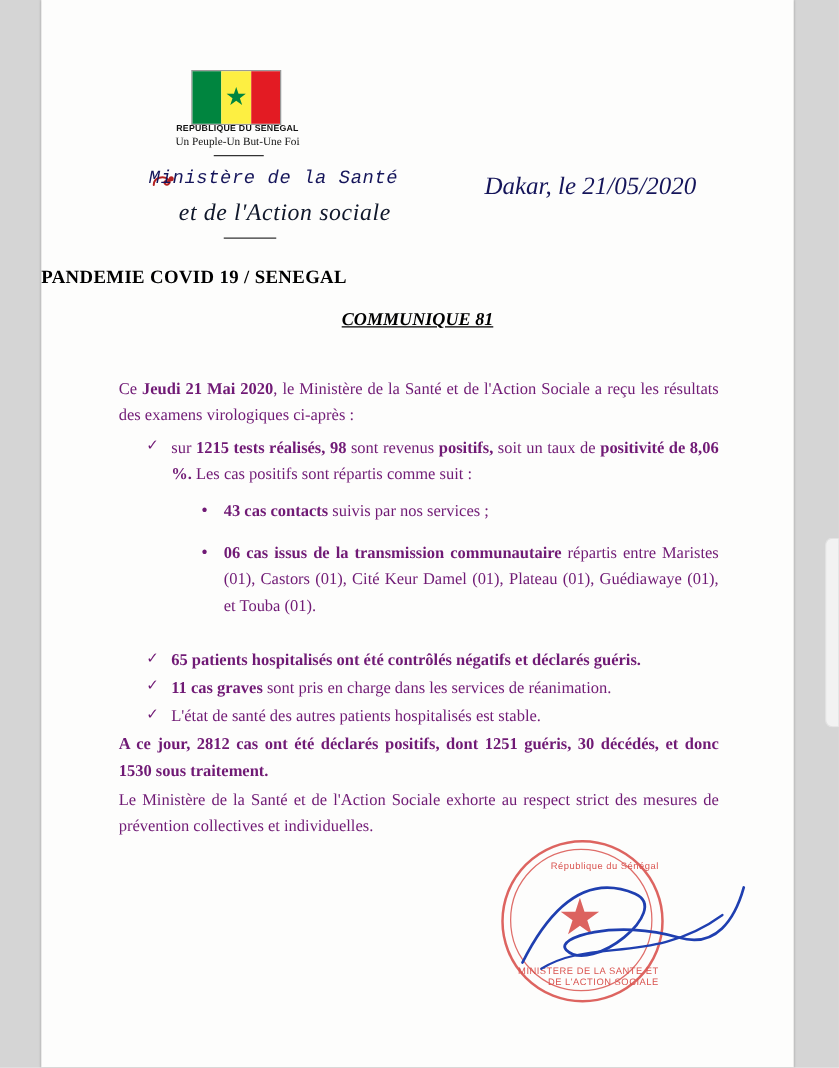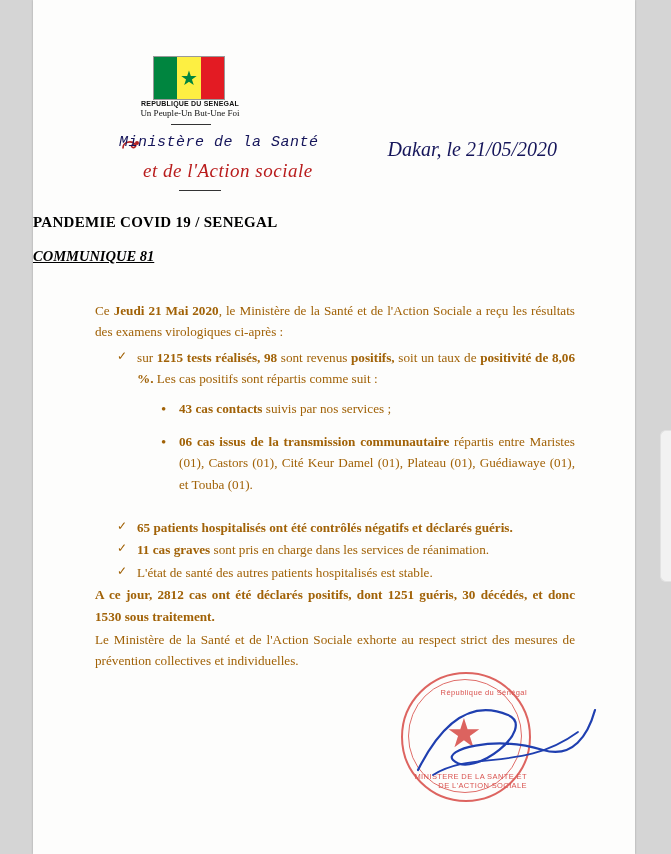--- a/index.html
+++ b/index.html
@@ -107,21 +107,21 @@
     color: #15155a;
     font-family: Liberation Mono, monospace;
     letter-spacing: 0.5px;
   }
   .ministry-2 {
     position: absolute;
     left: 110px;
     top: 160px;
     font-size: 19px;
     font-style: italic;
-    color: #b91c1c;
+    color: #0f172a;
     letter-spacing: 0.5px;
   }
   .logo-swirl {
     position: absolute;
     left: 88px;
     top: 136px;
     width: 22px;
     height: 20px;
   }
   .hr-small2 {
@@ -149,34 +149,35 @@
     font-size: 15px;
     font-weight: bold;
     letter-spacing: 0.3px;
     color: #000;
   }
   .subtitle {
     position: absolute;
     left: 0;
     top: 248px;
     width: 100%;
+    text-align: center;
     font-size: 14.5px;
     font-weight: bold;
     font-style: italic;
     text-decoration: underline;
     color: #000;
   }
   
   .body-text {
     position: absolute;
     left: 62px;
     top: 300px;
     width: 480px;
     font-size: 13.2px;
-    color: #a16207;
+    color: #701a75;
     line-height: 1.62;
     text-align: justify;
   }
   .body-text p { margin: 0 0 2px 0; }
   b { font-weight: bold; }
   ul.checks {
     list-style: none;
     margin: 4px 0 0 0;
     padding: 0 0 0 42px;
   }

